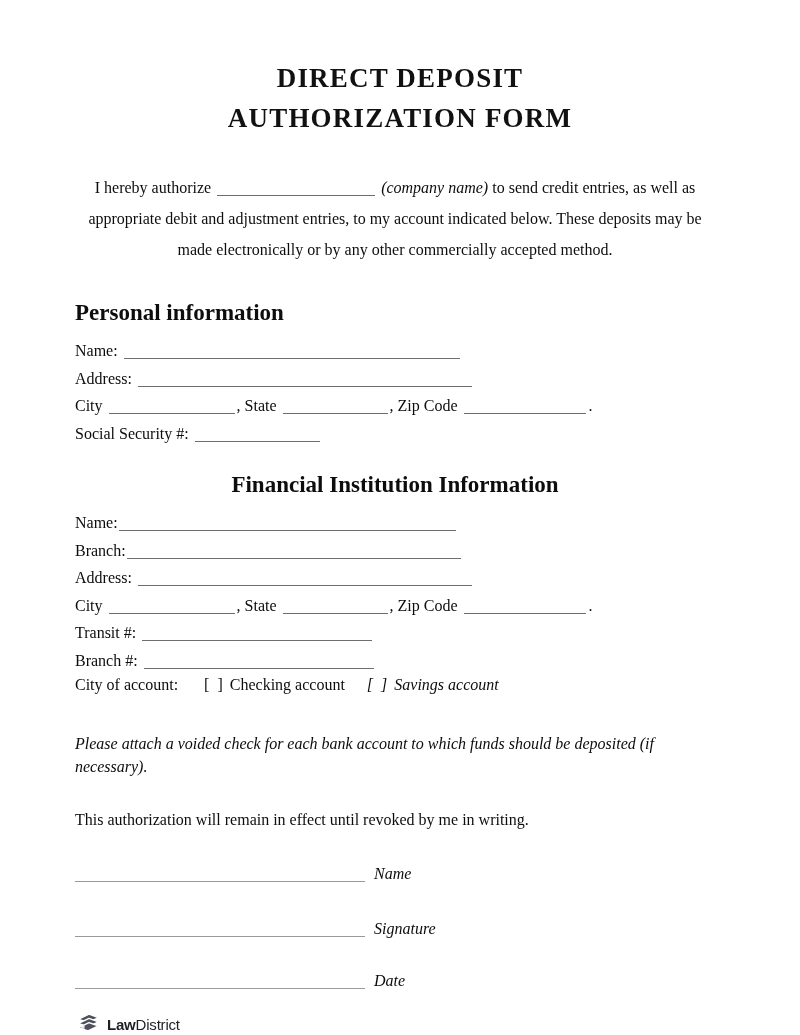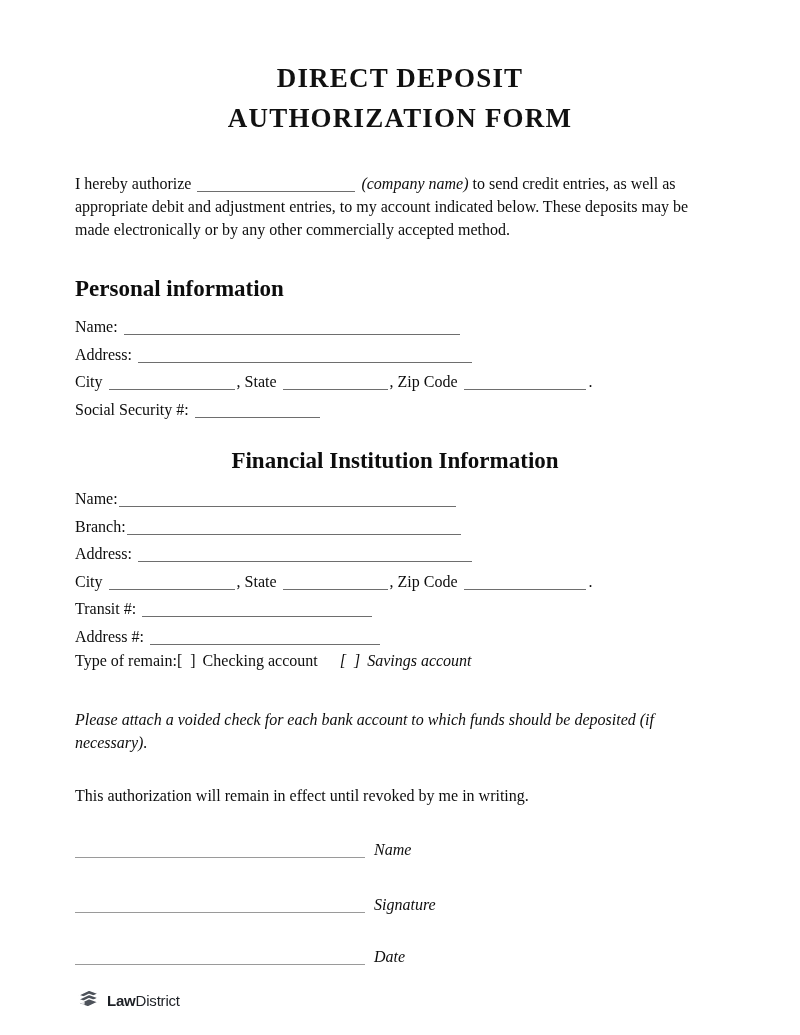--- a/index.html
+++ b/index.html
@@ -15,41 +15,41 @@
   .title {
     margin:58px 0 0 0;
     text-align:center;
     font-size:27px;
     font-weight:700;
     line-height:40px;
     letter-spacing:1.2px;
     color:#111111;
   }
   .content { margin:0 85px 0 75px; }
-  .intro { margin:34px 0 0 0; line-height:23px; }
+  .intro { margin:34px 0 0 0; line-height:31px;text-align:center; }
   .italic { font-style:italic; }
   .blank {
     display:inline-block;
     height:16px;
     border-bottom:1px solid #6e6e6e;
     position:relative; top:3px;
     margin-left:6px;
   }
   .blank.tight { margin-left:1px; }
   .company-blank { width:158px; margin-right:6px; height:13px; }
   .section-heading {
     font-size:23px; font-weight:700;
     margin:35px 0 13px 0;
     color:#0d0d0d;
   }
   .section-heading.fin { margin-top:23px;text-align:center; }
   .form-row { height:27.5px; white-space:nowrap; }
   .sep { margin-left:2px; }
   .period { margin-left:3px; }
-  .type-row .opt { }
+  .type-row .opt { margin-left:26px; }
   .type-row .opt2 { margin-left:22px;font-style:italic; }
   .box { white-space:pre; }
   .opt-label { margin-left:7px; }
   .note-italic { margin:28px 0 0 0; font-style:italic; line-height:23px; }
   .note-plain { margin:30px 0 0 0; line-height:23px; }
   .sig-row { height:22px; }
   .sig-row.first { margin-top:31px; }
   .sig-row.second { margin-top:33px; }
   .sig-row.third { margin-top:30px; }
   .sig-blank { width:290px; margin-left:0; border-bottom-color:#9a9a9a; }
@@ -105,24 +105,24 @@
     <div class="form-row">
       <span>Address:</span><span class="blank" style="width:334px"></span>
     </div>
     <div class="form-row">
       <span>City</span><span class="blank" style="width:126px"></span><span class="sep">, State</span><span class="blank" style="width:105px"></span><span class="sep">, Zip Code</span><span class="blank" style="width:122px"></span><span class="period">.</span>
     </div>
     <div class="form-row">
       <span>Transit #:</span><span class="blank" style="width:230px"></span>
     </div>
     <div class="form-row">
-      <span>Address #:</span><span class="blank" style="width:230px"></span>
+      <span>Branch #:</span><span class="blank" style="width:230px"></span>
     </div>
     <div class="form-row type-row">
-      <span>Type of remain:</span><span class="opt"><span class="box">[  ]</span><span class="opt-label">Checking account</span></span><span class="opt opt2"><span class="box">[  ]</span><span class="opt-label">Savings account</span></span>
+      <span>City of account:</span><span class="opt"><span class="box">[  ]</span><span class="opt-label">Checking account</span></span><span class="opt opt2"><span class="box">[  ]</span><span class="opt-label">Savings account</span></span>
     </div>
 
     <p class="note-italic">Please attach a voided check for each bank account to which funds should be deposited (if necessary).</p>
 
     <p class="note-plain">This authorization will remain in effect until revoked by me in writing.</p>
 
     <div class="sig-row first">
       <span class="blank sig-blank"></span><span class="sig-label">Name</span>
     </div>
     <div class="sig-row second">

